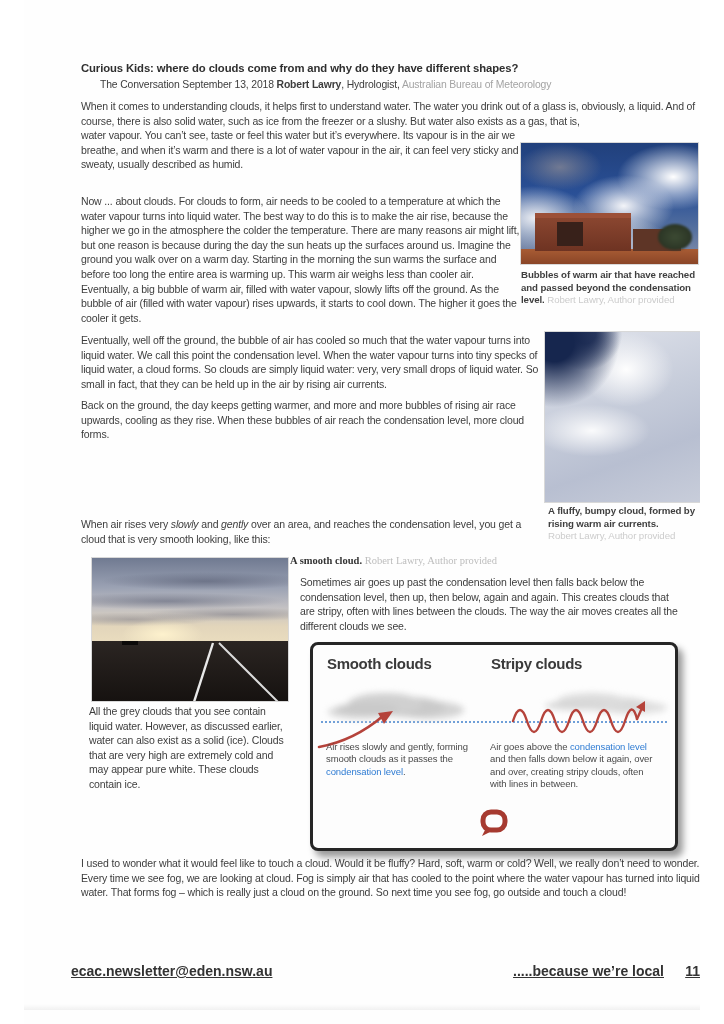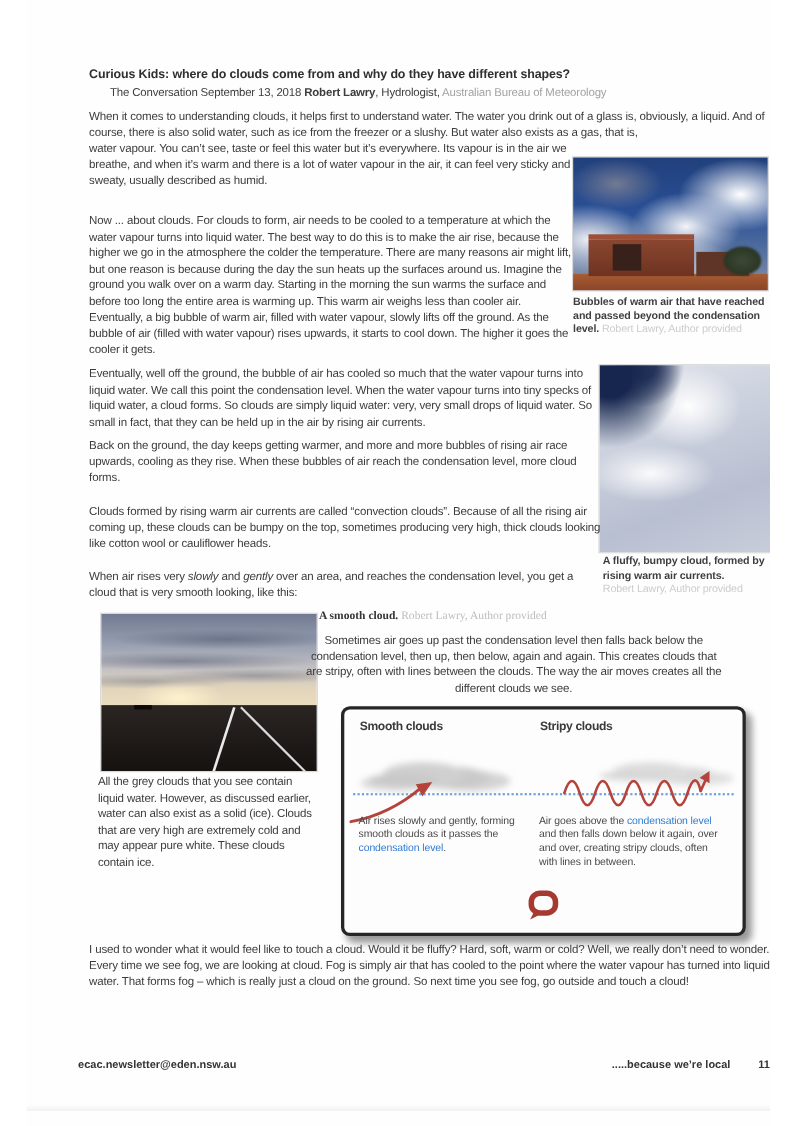--- a/index.html
+++ b/index.html
@@ -57,31 +57,31 @@
       radial-gradient(ellipse 120px 10px at 20% 74%, rgba(104,104,120,.4), rgba(104,104,120,0) 70%),
       linear-gradient(180deg,#707a91 0%,#9aa1b3 35%,#c3c1c3 60%,#e2d5bb 82%,#e9dcbe 100%);}
   .fig3-ground{position:absolute;left:0;bottom:0;right:0;height:42%;
     background:linear-gradient(#2b2522,#161210);}
   
   .diagram-box{
     left:286px;top:642px;width:362px;height:203px;
     background:#fdfdfd;border:3px solid #262626;border-radius:8px;
     box-shadow:5px 6px 7px rgba(0,0,0,.4);
   }
-  .diag-h{position:absolute;top:10px;font-size:11px;font-weight:bold;color:#3a3a3a;letter-spacing:-0.3px;}
+  .diag-h{position:absolute;top:10px;font-size:15px;font-weight:bold;color:#3a3a3a;letter-spacing:-0.3px;}
   .dotline{position:absolute;left:8px;right:8px;top:76px;border-top:2px dotted #6f9fd8;}
   .dcloud{position:absolute;background:#c9c9c9;border-radius:50%;filter:blur(3px);}
   .dcloud.left{left:22px;top:58px;width:64px;height:12px;
     box-shadow:18px -5px 0 5px #d0d0d0,42px -2px 0 4px #cacaca,62px 1px 0 3px #d4d4d4,-6px 3px 0 1px #d8d8d8;}
   .dcloud.right{left:232px;top:56px;width:62px;height:9px;background:#d7d7d7;
     box-shadow:16px -4px 0 4px #dcdcdc,40px -1px 0 3px #d9d9d9,58px 2px 0 2px #e0e0e0;}
   .diag-p{position:absolute;top:96px;font-size:9.5px;line-height:12.3px;color:#4a4a4a;letter-spacing:-0.1px;}
   .cond{color:#2f7cd3;}
   .logo{position:absolute;left:50%;transform:translateX(-50%);top:164px;}
-  .footer{font-size:10px;font-weight:bold;color:#333;}
+  .footer{font-size:14px;font-weight:bold;color:#333;text-decoration:underline;}
   .scan-edge{left:0;right:0;top:1004px;height:6px;
     background:linear-gradient(rgba(0,0,0,0),rgba(0,0,0,.05));}
 </style>
 </head>
 <body>
 
 <div class="page">
 
   <div class="abs title" style="left:57px;top:62px;width:620px;">Curious Kids: where do clouds come from and why do they have different shapes?</div>
 
@@ -109,42 +109,41 @@
   <div class="abs para" style="left:57px;top:333px;width:468px;">Eventually, well off the ground, the bubble of air has cooled so much that the water vapour turns into liquid water. We call this point the condensation level. When the water vapour turns into tiny specks of liquid water, a cloud forms. So clouds are simply liquid water: very, very small drops of liquid water. So small in fact, that they can be held up in the air by rising air currents.</div>
 
   <div class="abs para" style="left:57px;top:398px;width:468px;">Back on the ground, the day keeps getting warmer, and more and more bubbles of rising air race upwards, cooling as they rise. When these bubbles of air reach the condensation level, more cloud forms.</div>
 
   <div class="abs fig fig2" style="left:520px;top:331px;width:156px;height:170px;"></div>
   <div class="abs cap" style="left:524px;top:505px;width:158px;">
     <span>A fluffy, bumpy cloud, formed by rising warm air currents.</span><br>
     <span class="credit">Robert Lawry, Author provided</span>
   </div>
 
-  <div class="abs para" style="left:57px;top:458px;width:468px;">Clouds formed by rising warm air currents are called “convection clouds”. Because of all the rising air coming up, these clouds can be bumpy on the top, sometimes producing very high, thick clouds looking like cotton wool or cauliflower heads.</div>
 
   <div class="abs para" style="left:57px;top:517px;width:466px;">
     <span>When air rises very </span><span class="ital">slowly</span><span> and </span><span class="ital">gently</span><span> over an area, and reaches the condensation level, you get a cloud that is very smooth looking, like this:</span>
   </div>
 
   <div class="abs fig" style="left:67px;top:557px;width:196px;height:143px;">
     <div class="fig3-sky"></div>
     <div class="fig3-ground">
       <svg width="196" height="61" viewBox="0 0 196 61">
         <line x1="121" y1="2" x2="102" y2="61" stroke="#e9e9e9" stroke-width="2.4"></line>
         <line x1="127" y1="2" x2="186" y2="61" stroke="#dcdcdc" stroke-width="2"></line>
         <rect x="30" y="0" width="16" height="4" fill="#0c0a09"></rect>
       </svg>
     </div>
   </div>
 
   <div class="abs capserif" style="left:266px;top:555px;width:380px;">
     <span>A smooth cloud.</span><span class="credit"> Robert Lawry, Author provided</span>
   </div>
 
-  <div class="abs para" style="left:254px;top:575px;width:378px;text-align:center;">Sometimes air goes up past the condensation level then falls back below the condensation level, then up, then below, again and again. This creates clouds that are stripy, often with lines between the clouds. The way the air moves creates all the different clouds we see.</div>
+  <div class="abs para" style="left:276px;top:575px;width:378px;">Sometimes air goes up past the condensation level then falls back below the condensation level, then up, then below, again and again. This creates clouds that are stripy, often with lines between the clouds. The way the air moves creates all the different clouds we see.</div>
 
   <div class="abs diagram-box">
     <div class="diag-h" style="left:14px;">Smooth clouds</div>
     <div class="diag-h" style="left:178px;">Stripy clouds</div>
 
     <div class="dotline"></div>
     <div class="dcloud left"></div>
     <div class="dcloud right"></div>
 
     <svg style="position:absolute;left:2px;top:56px;" width="92" height="52" viewBox="0 0 92 52">

